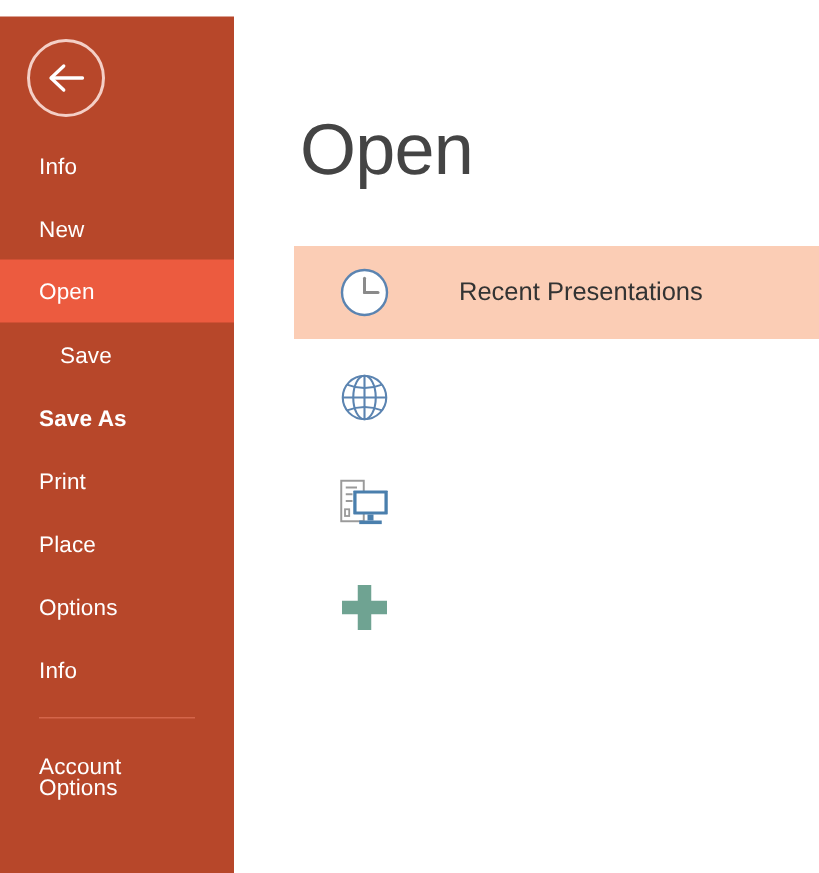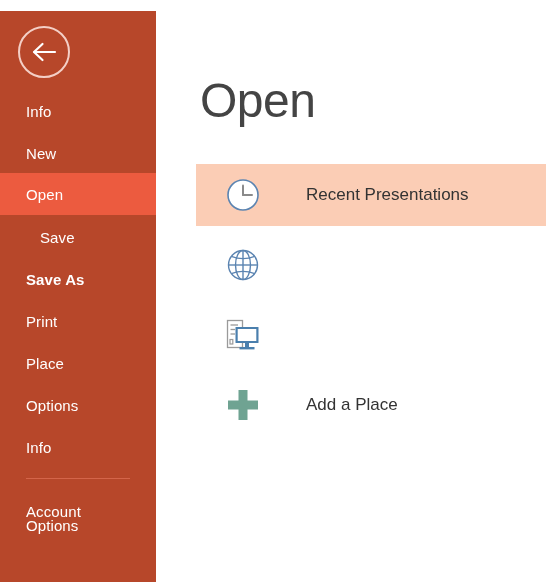--- a/index.html
+++ b/index.html
@@ -239,18 +239,17 @@
               <rect x="14.5" y="30" width="15" height="2.4" fill="#4a7fad"></rect>
             </svg>
           </span>
         </div>
         <div class="place-row" style="top: 363px;">
           <span class="place-icon">
             <svg width="36" height="36" viewBox="0 0 36 36">
               <path d="M13.5 3 H22.5 V13.5 H33 V22.5 H22.5 V33 H13.5 V22.5 H3 V13.5 H13.5 Z" fill="#6fa392"></path>
             </svg>
           </span>
-          <span class="place-label">Add a Place</span>
         </div>
       </div>
 
   </div>
 </div>
 
 </body></html>

